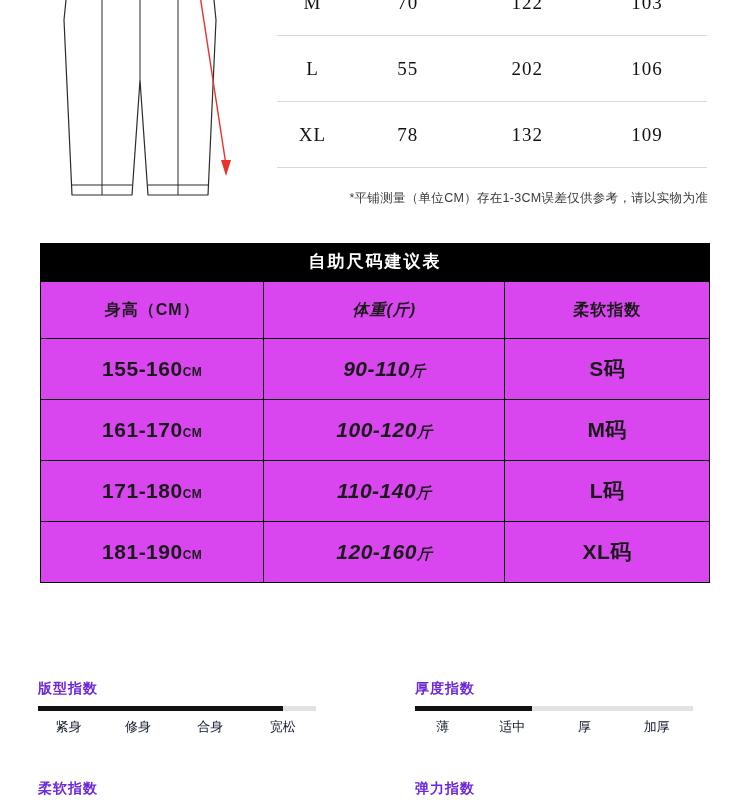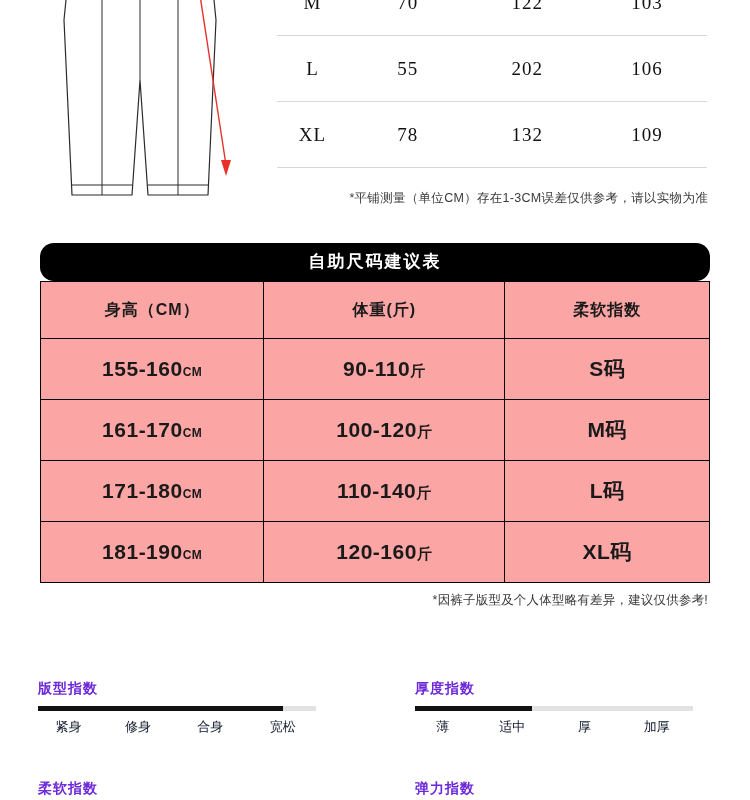--- a/index.html
+++ b/index.html
@@ -40,36 +40,36 @@
   .meas-note{
     position:absolute;right:42px;top:190px;
     font-size:12.5px;color:#3a3a3a;letter-spacing:.3px;text-align:right;
   }
 
   
   .size-block{position:absolute;left:40px;top:243px;width:670px;}
   .size-title{
     background:#000;color:#fff;text-align:center;
     font-size:17px;font-weight:bold;letter-spacing:2px;
-    height:38px;line-height:38px;border-radius:14px;
+    height:38px;line-height:38px;
   }
   table.size{
-    width:100%;border-collapse:collapse;background:#fca5a5;
+    width:100%;border-collapse:collapse;background:#d946ef;
   }
   table.size td{
     border:1px solid #000;
     text-align:center;
     vertical-align:middle;
     height:58px;
   }
   table.size tr.head td{
     height:54px;font-size:16px;font-weight:bold;letter-spacing:1px;
   }
   table.size td.col-a{width:33.4%;}
-  table.size td.col-b{width:36%;}
+  table.size td.col-b{width:36%;font-style:italic;}
   table.size td.col-c{width:30.6%;}
   .cellnum{font-size:21px;font-weight:bold;letter-spacing:.5px;text-align:center;}
   .cellnum .unit{font-size:12px;font-weight:bold;}
   .cellnum .unit-cn{font-size:15px;font-weight:bold;}
   .size-note{
     text-align:right;font-size:12.5px;color:#3a3a3a;
     margin-top:9px;padding-right:2px;letter-spacing:.2px;
   }
 
   
@@ -197,21 +197,20 @@
         <td class="col-b">
           <span class="cellnum"><span>120-160</span><span class="unit-cn">斤</span></span>
         </td>
         <td class="col-c">
           <span class="cellnum">XL码</span>
         </td>
       </tr>
     </tbody>
   </table>
 
-  <div class="size-note">*因裤子版型及个人体型略有差异，建议仅供参考!</div>
 </div>
 
 <div class="index-area">
 
   <div class="index-col left">
 
     <div class="index-group">
       <div class="index-label">版型指数</div>
       <div class="bar">
         <div class="fill" id="fill0" style="width: 88%;"></div>

